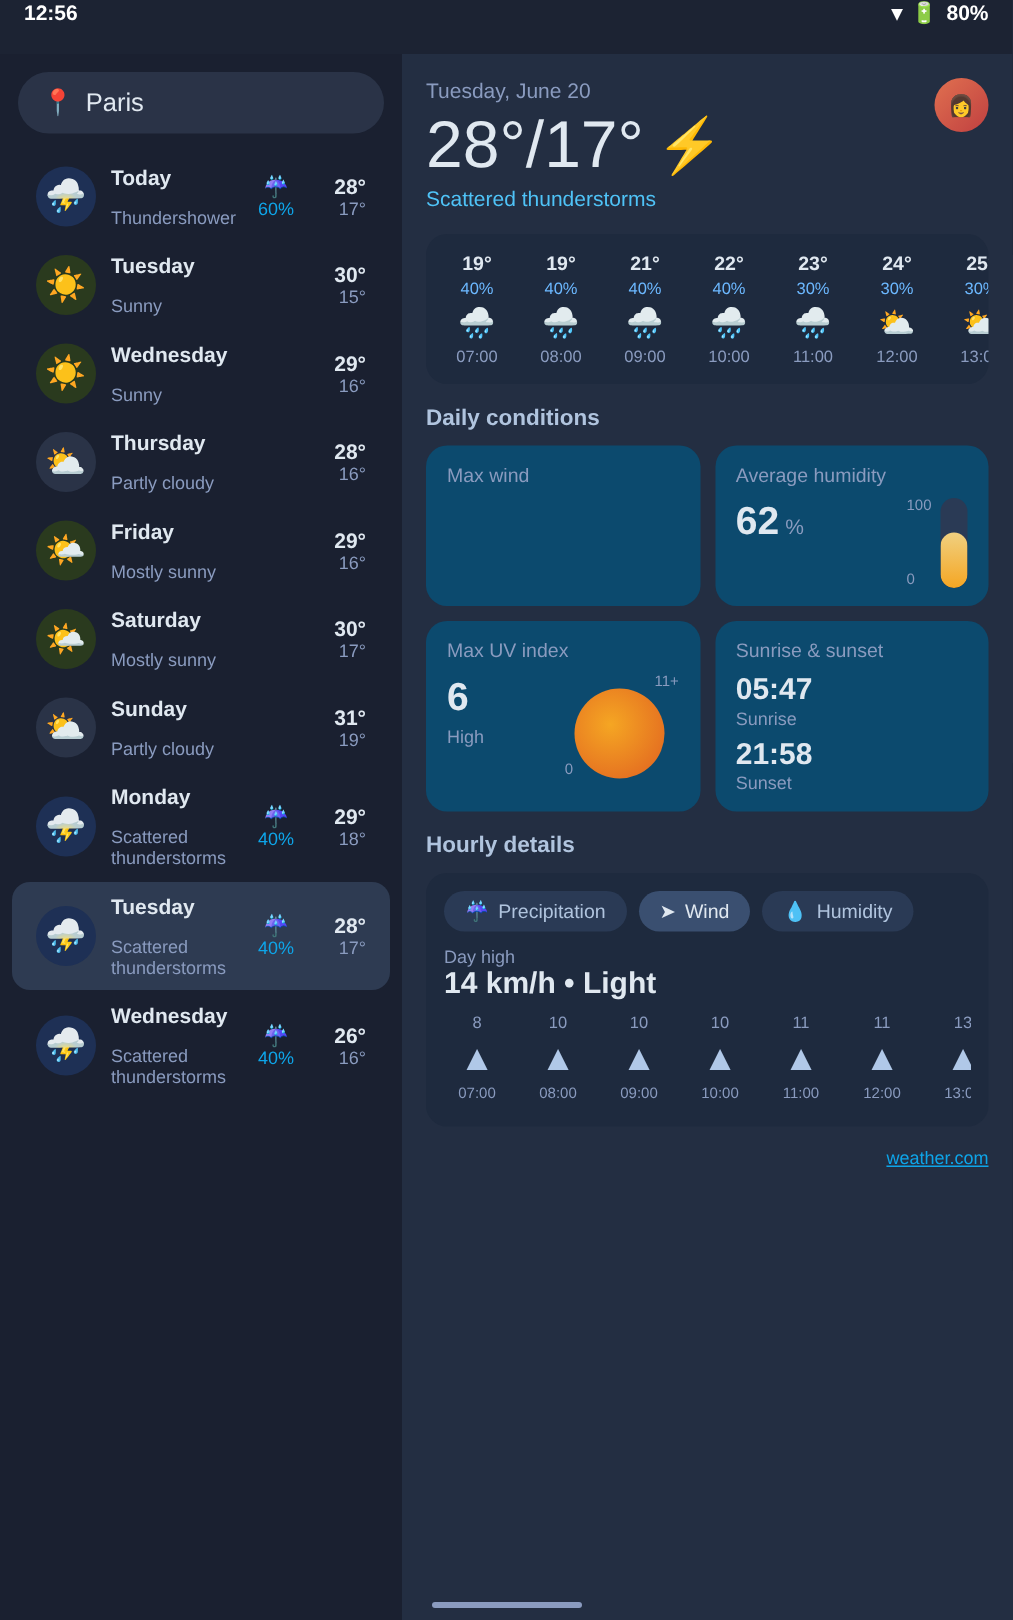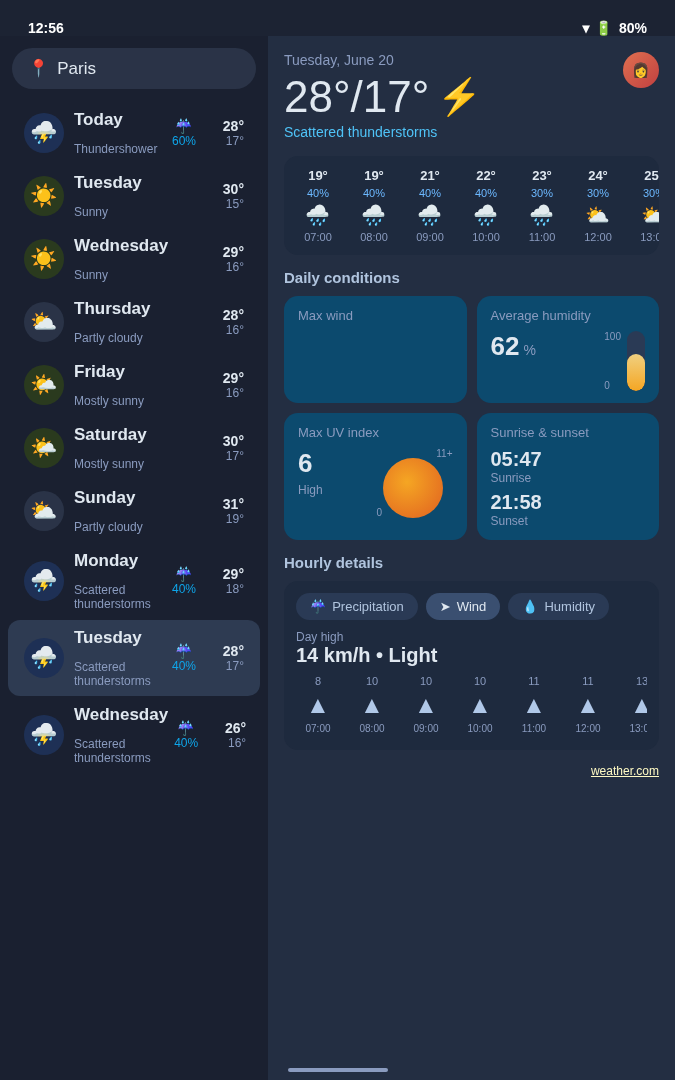--- a/index.html
+++ b/index.html
@@ -12,23 +12,23 @@
       overflow: hidden;
       position: relative;
     }
 
     
     .status-bar {
       position: absolute;
       top: 0; left: 0; right: 0;
       height: 36px;
       display: flex;
-      align-items: flex-end;
+      align-items: flex-start;
       justify-content: space-between;
-      padding: 0 28px;
+      padding: 0 16px;
       font-size: 14px;
       font-weight: 600;
       color: #fff;
     }
     .status-right {
       display: flex;
       align-items: center;
       gap: 6px;
     }
 
@@ -93,21 +93,21 @@
       justify-content: center;
       font-size: 22px;
       flex-shrink: 0;
     }
 
     .day-info {
       flex: 1;
       margin-left: 10px;
     }
     .day-name {
-      font-size: 17px;
+      font-size: 14px;
       font-weight: 600;
       color: #e0e8f0;
     }
     .day-desc {
       font-size: 12px;
       color: #8a9bbf;
       margin-top: 12px;
     }
 
     .day-precip {
@@ -438,21 +438,21 @@
       color: #b0c8e8;
     }
     .wind-hour-time {
       font-size: 10px;
       color: #8a9bbf;
     }
 
     .credit {
       text-align: right;
       font-size: 12px;
-      color: #fef9c3;
+      color: #0ea5e9;
       text-decoration: underline;
       margin-top: 6px;
     }
 
     .bottom-bar {
       position: absolute;
       bottom: 8px;
       left: 50%;
       transform: translateX(-50%);
       width: 100px;

